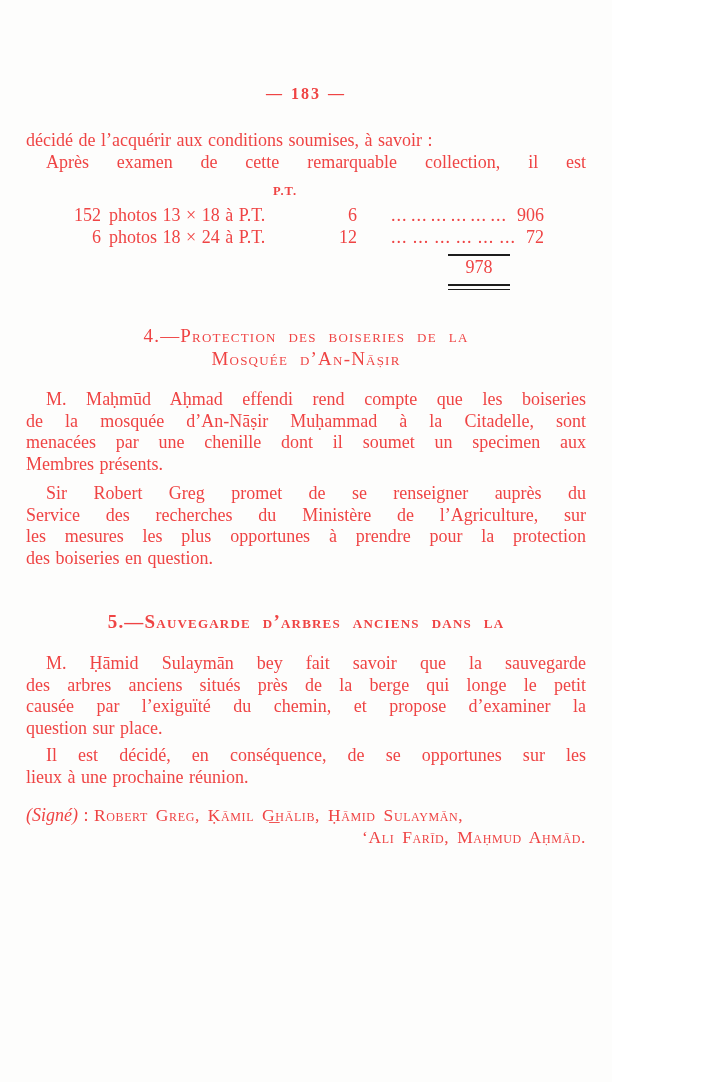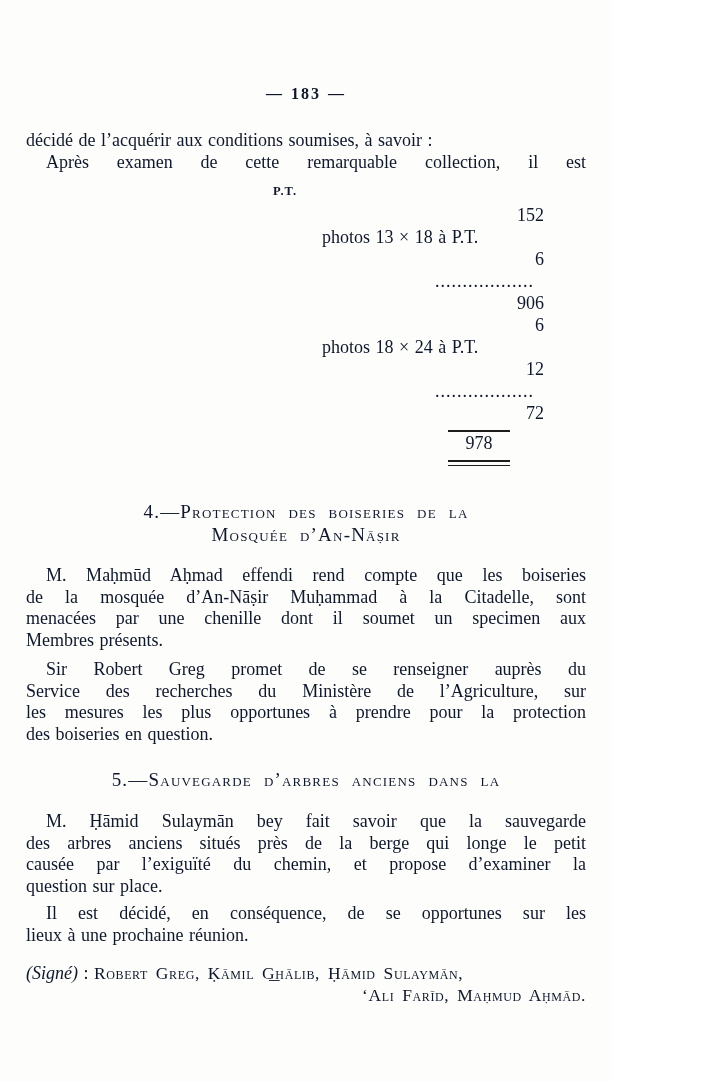--- a/index.html
+++ b/index.html
@@ -2,21 +2,21 @@
 <html><head>
 <meta charset="utf-8">
 <style>
   html,body { margin:0; padding:0; }
   .canvas {
     position:relative;
     width:612px; height:1082px;
     background:#fdfdfc;
     overflow:hidden;
     font-family:"Liberation Serif","DejaVu Serif",serif;
-    color:#0f172a;
+    color:#ef4444;
   }
   .sheet {
     width:560px;
     margin:0 auto;
     padding-top:84px;
     font-size:18px;
     line-height:21.5px;
     word-spacing:1px;
   }
   .pagenum {
@@ -37,23 +37,22 @@
   .pricetable { margin-top:12px; padding-right:42px; }
   .currency {
     text-align:center;
     font-weight:bold;
     font-size:12.5px;
     line-height:13px;
     letter-spacing:1px;
   }
   .trow {
     display:flex;
-    align-items:flex-end;
+    align-items:center;
     line-height:22px;
-    flex-direction:column;
   }
   .trow.first { margin-top:6px; }
   .qty  { width:75px;  text-align:right; }
   .desc { margin-left:8px; width:222px; }
   .rate { width:26px;  text-align:right; }
   .dots {
     flex:1;
     display:flex;
     justify-content:space-between;
     margin:0 10px 0 34px;
@@ -75,21 +74,21 @@
   
   .heading {
     text-align:center;
     font-variant:small-caps;
     font-size:19px;
     line-height:23px;
     letter-spacing:1.2px;
     word-spacing:6px;
   }
   .h4 { margin-top:34px; }
-  .h5 { margin-top:23px; }
+  .h5 { margin-top:41px;font-weight:bold; }
 
   .s4p1 { margin-top:19px; }
   .s4p2 { margin-top:8px;  }
   .s5p1 { margin-top:20px; }
   .s5p2 { margin-top:6px;  }
 
   
   .signature { margin-top:17px; }
   .sigline2  { padding-left:116px;text-align:right; }
   .sigprefix { font-style:italic; }

